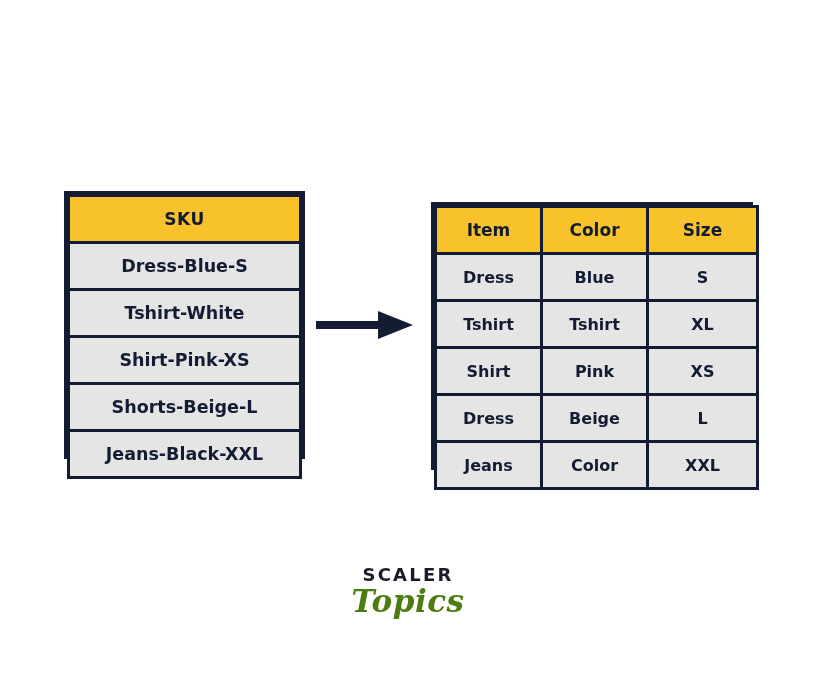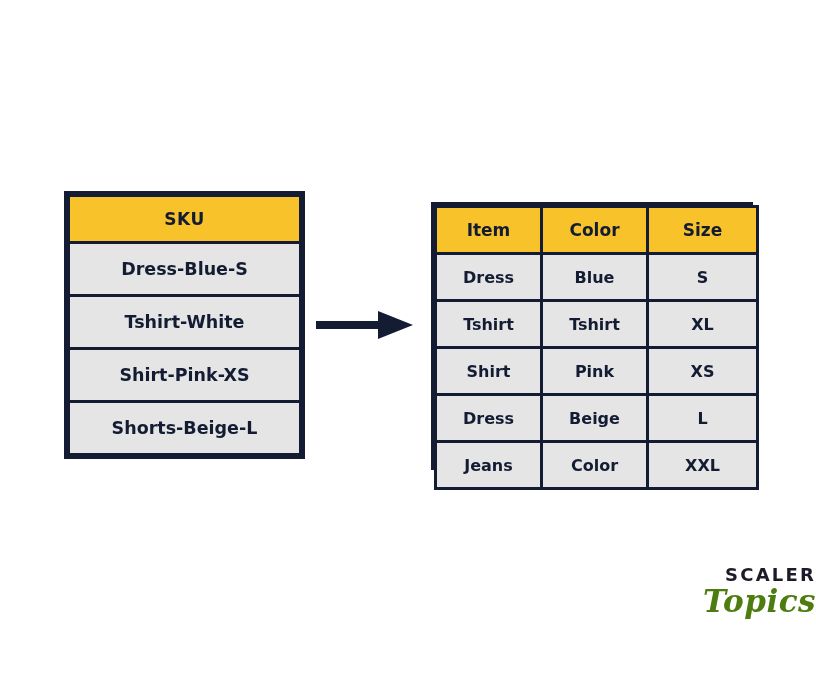--- a/index.html
+++ b/index.html
@@ -89,21 +89,21 @@
     width: 98px;
     height: 34px;
   }
 
   
   #brand-logo {
     position: absolute;
     left: 0;
     top: 566px;
     width: 816px;
-    text-align: right;
+    text-align: center;
     line-height: 1;
   }
   #brand-logo .brand-scaler {
     display: block;
     font-family: "DejaVu Sans", "Liberation Sans", sans-serif;
     font-weight: bold;
     font-size: 18px;
     letter-spacing: 2.2px;
     color: #1c1c28;
   }
@@ -134,20 +134,23 @@
       </tr>
       <tr>
         <td>Tshirt-White</td>
       </tr>
       <tr>
         <td>Shirt-Pink-XS</td>
       </tr>
       <tr>
         <td>Shorts-Beige-L</td>
       </tr>
+      <tr>
+        <td>Jeans-Black-XXL</td>
+      </tr>
     </tbody>
   </table>
 </div>
 
 <div id="flow-arrow">
   <svg width="98" height="34" viewBox="0 0 98 34" xmlns="http://www.w3.org/2000/svg">
     <rect x="0" y="13" width="72" height="8" fill="#131c33"></rect>
     <polygon points="62,3 97,17 62,31" fill="#131c33"></polygon>
   </svg>
 </div>

